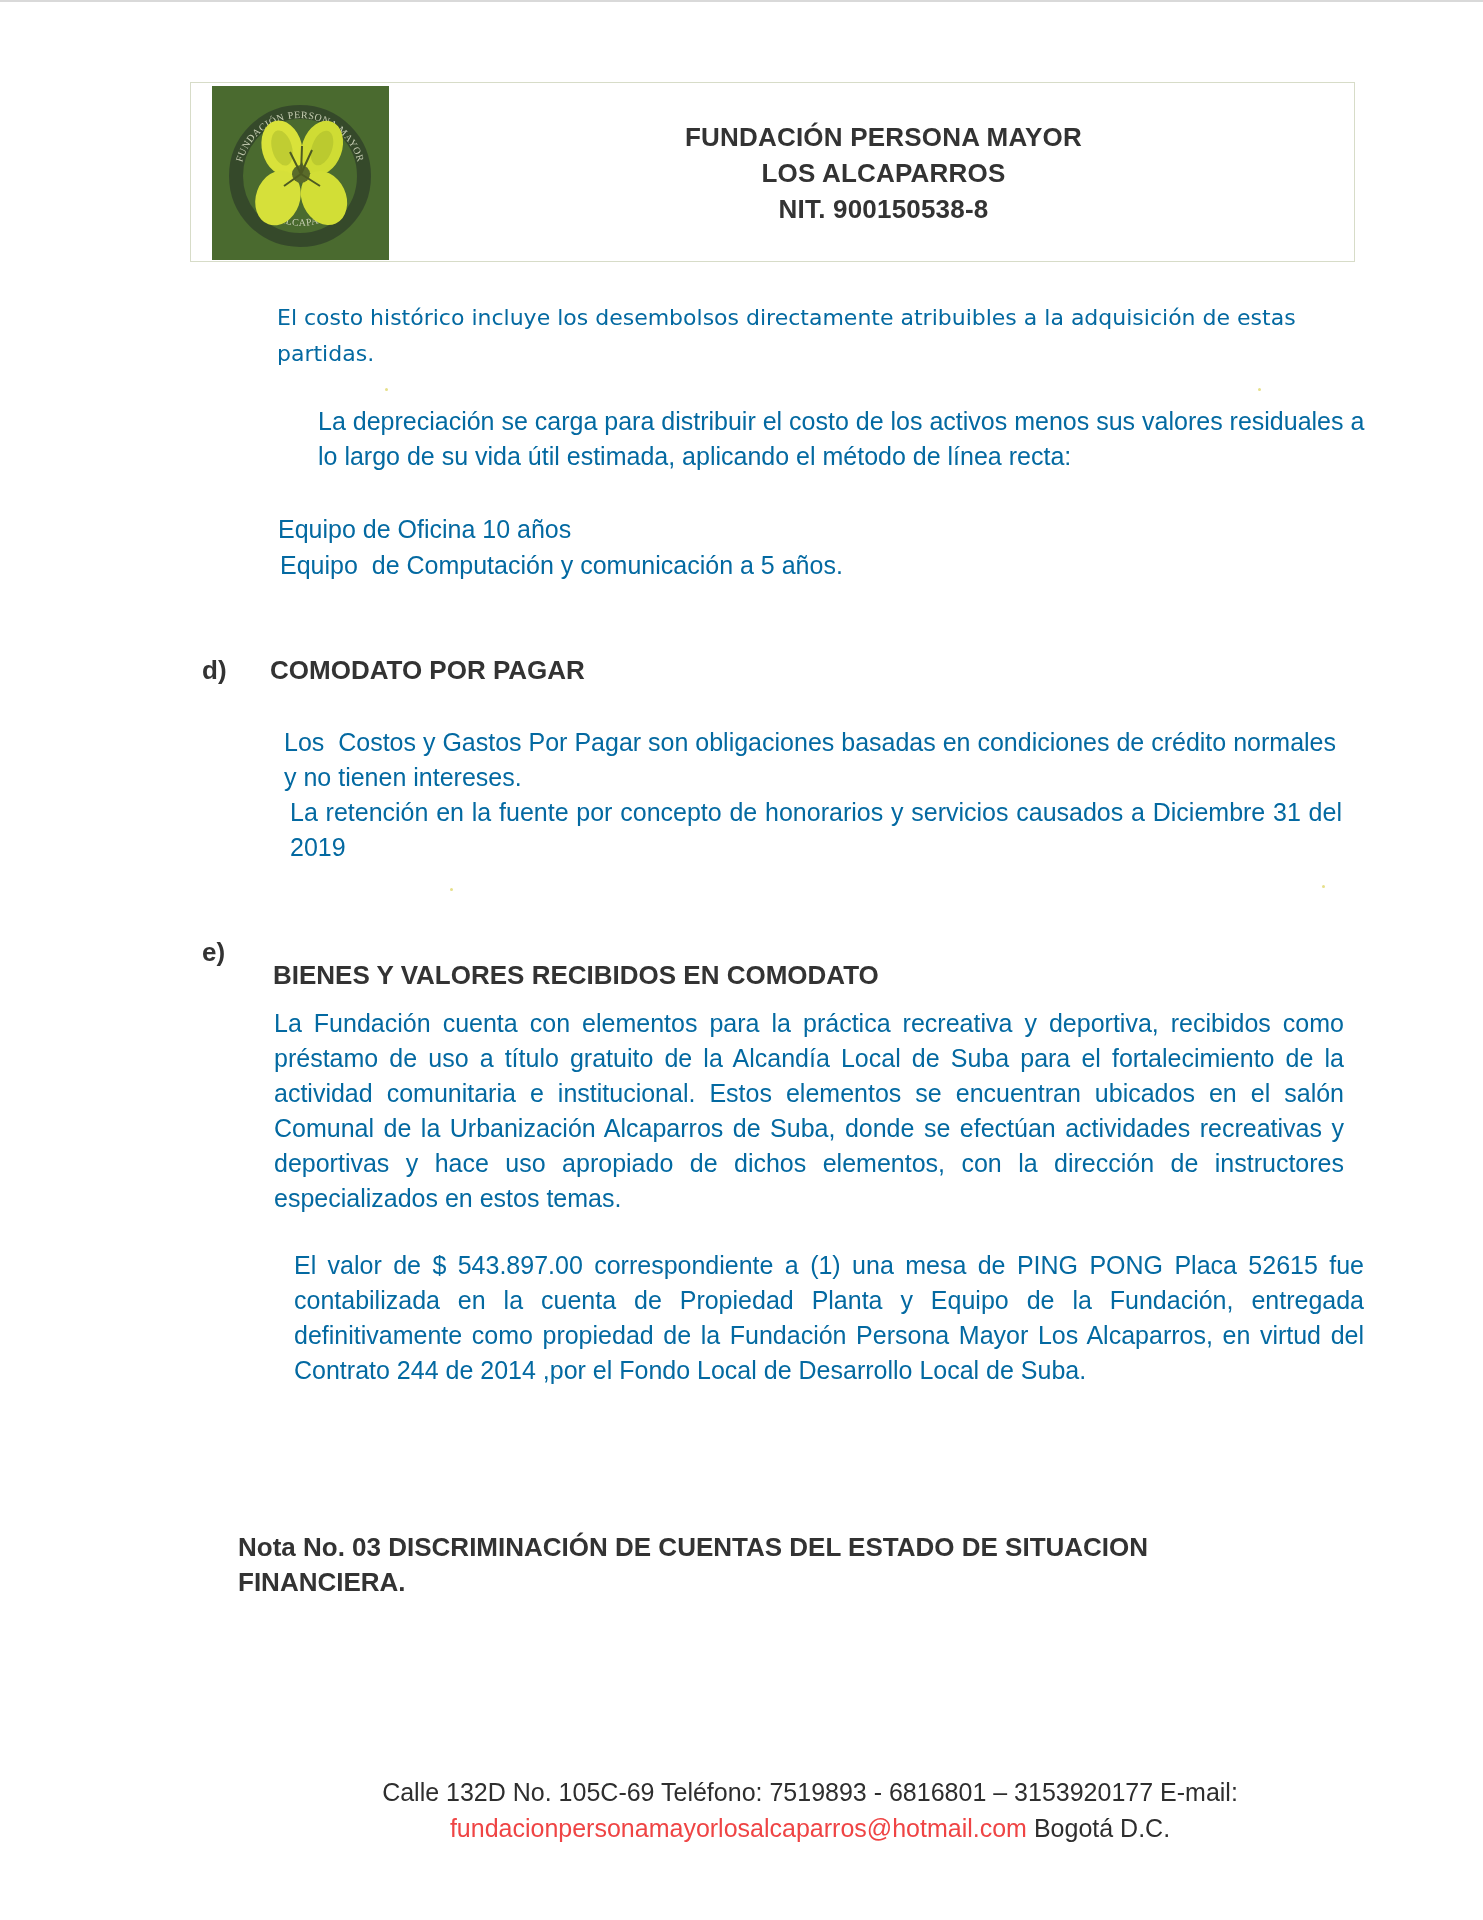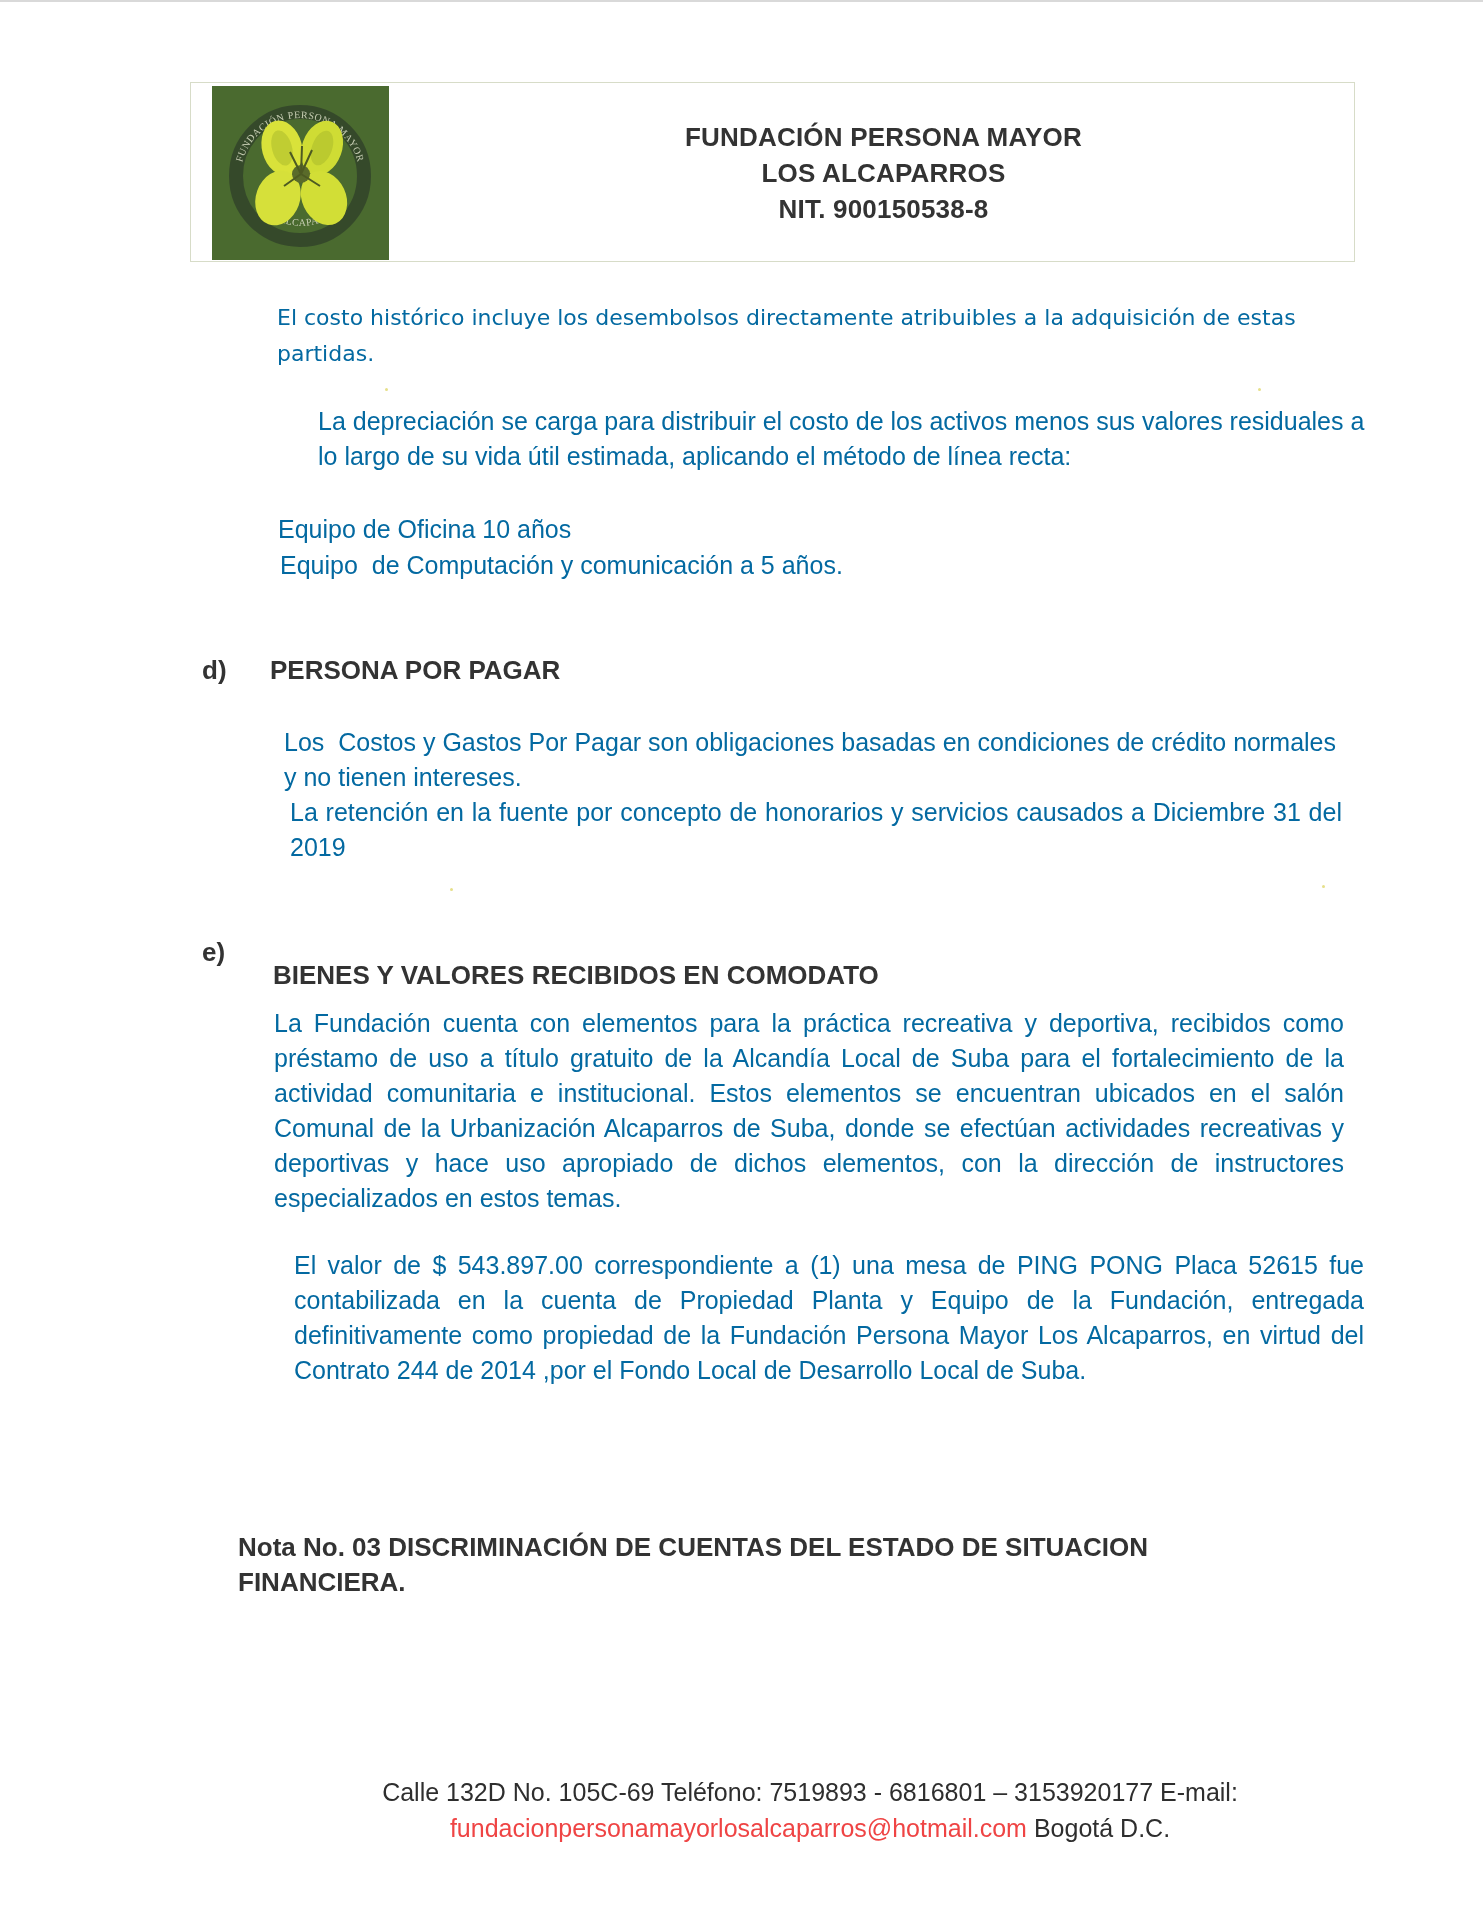--- a/index.html
+++ b/index.html
@@ -70,21 +70,21 @@
     <div>NIT. 900150538-8</div>
   </div>
 </div>
 
 <div class="para p-costo text-sans">El costo histórico incluye los desembolsos directamente atribuibles a la adquisición de estas partidas.</div>
 <div class="para p-dep">La depreciación se carga para distribuir el costo de los activos menos sus valores residuales a lo largo de su vida útil estimada, aplicando el método de línea recta:</div>
 <div class="para p-equipo1">Equipo de Oficina 10 años</div>
 <div class="para p-equipo2" style="white-space: pre;">Equipo  de Computación y comunicación a 5 años.</div>
 
 <div class="section-letter d-letter">d)</div>
-<div class="section-head d-head">PERSONA POR PAGAR</div>
+<div class="section-head d-head">COMODATO POR PAGAR</div>
 <div class="para p-d1 justify" style="white-space: pre-wrap;">Los  Costos y Gastos Por Pagar son obligaciones basadas en condiciones de crédito normales y no tienen intereses.</div>
 <div class="para p-d2 justify">La retención en la fuente por concepto de honorarios y servicios causados a Diciembre 31 del 2019</div>
 
 <div class="section-letter e-letter">e)</div>
 <div class="section-head e-head">BIENES Y VALORES RECIBIDOS EN COMODATO</div>
 <div class="para p-e1 justify">La Fundación cuenta con elementos para la práctica recreativa y deportiva, recibidos como préstamo de uso a título gratuito de la Alcandía Local de Suba para el fortalecimiento de la actividad comunitaria e institucional. Estos elementos se encuentran ubicados en el salón Comunal de la Urbanización Alcaparros de Suba, donde se efectúan actividades recreativas y deportivas  y hace uso apropiado de dichos elementos, con la dirección de instructores especializados en estos temas.</div>
 <div class="para p-e2 justify">El valor de $ 543.897.00 correspondiente a (1) una mesa de PING PONG Placa 52615 fue contabilizada en la cuenta de Propiedad Planta y Equipo de la Fundación, entregada definitivamente como propiedad de la Fundación Persona Mayor Los Alcaparros, en virtud del Contrato 244 de 2014 ,por el Fondo Local de Desarrollo Local de Suba.</div>
 
 <div class="nota">
   <div>Nota No. 03 DISCRIMINACIÓN DE CUENTAS DEL ESTADO DE SITUACION</div>

